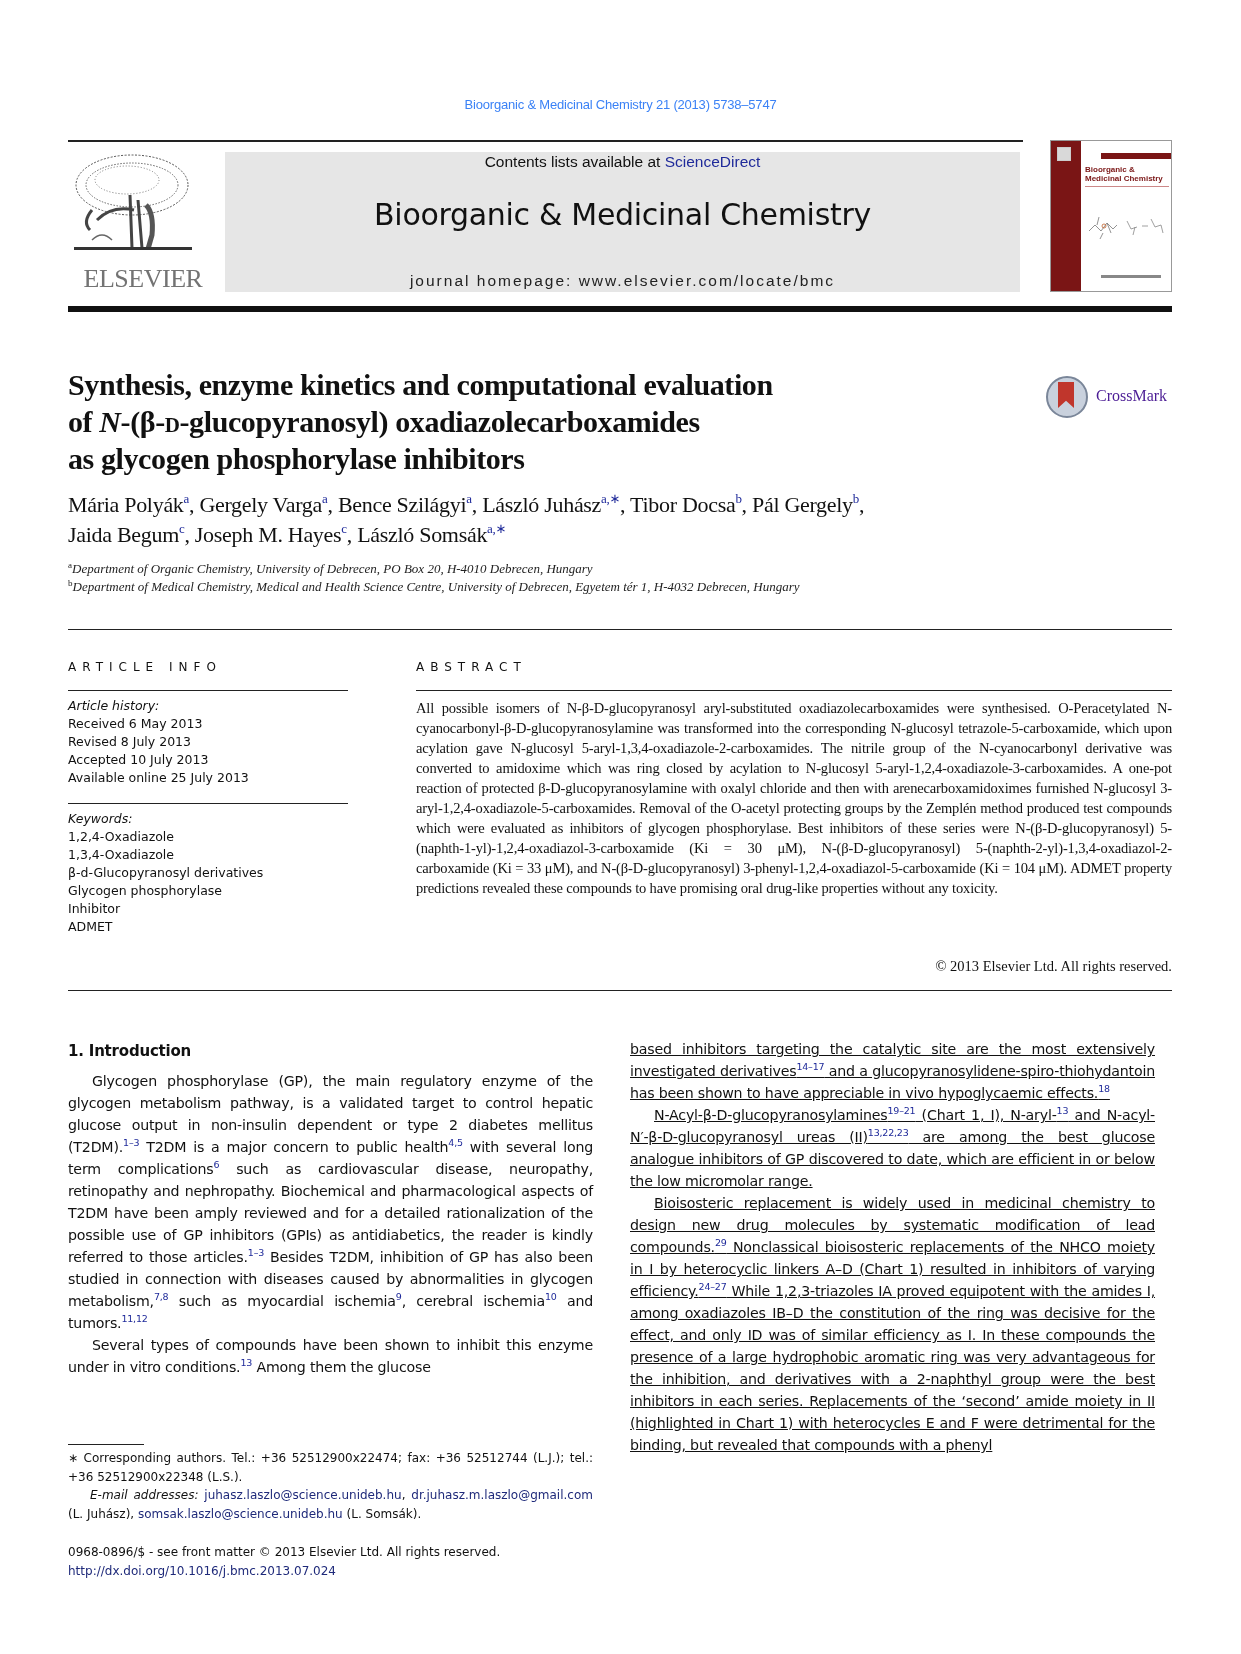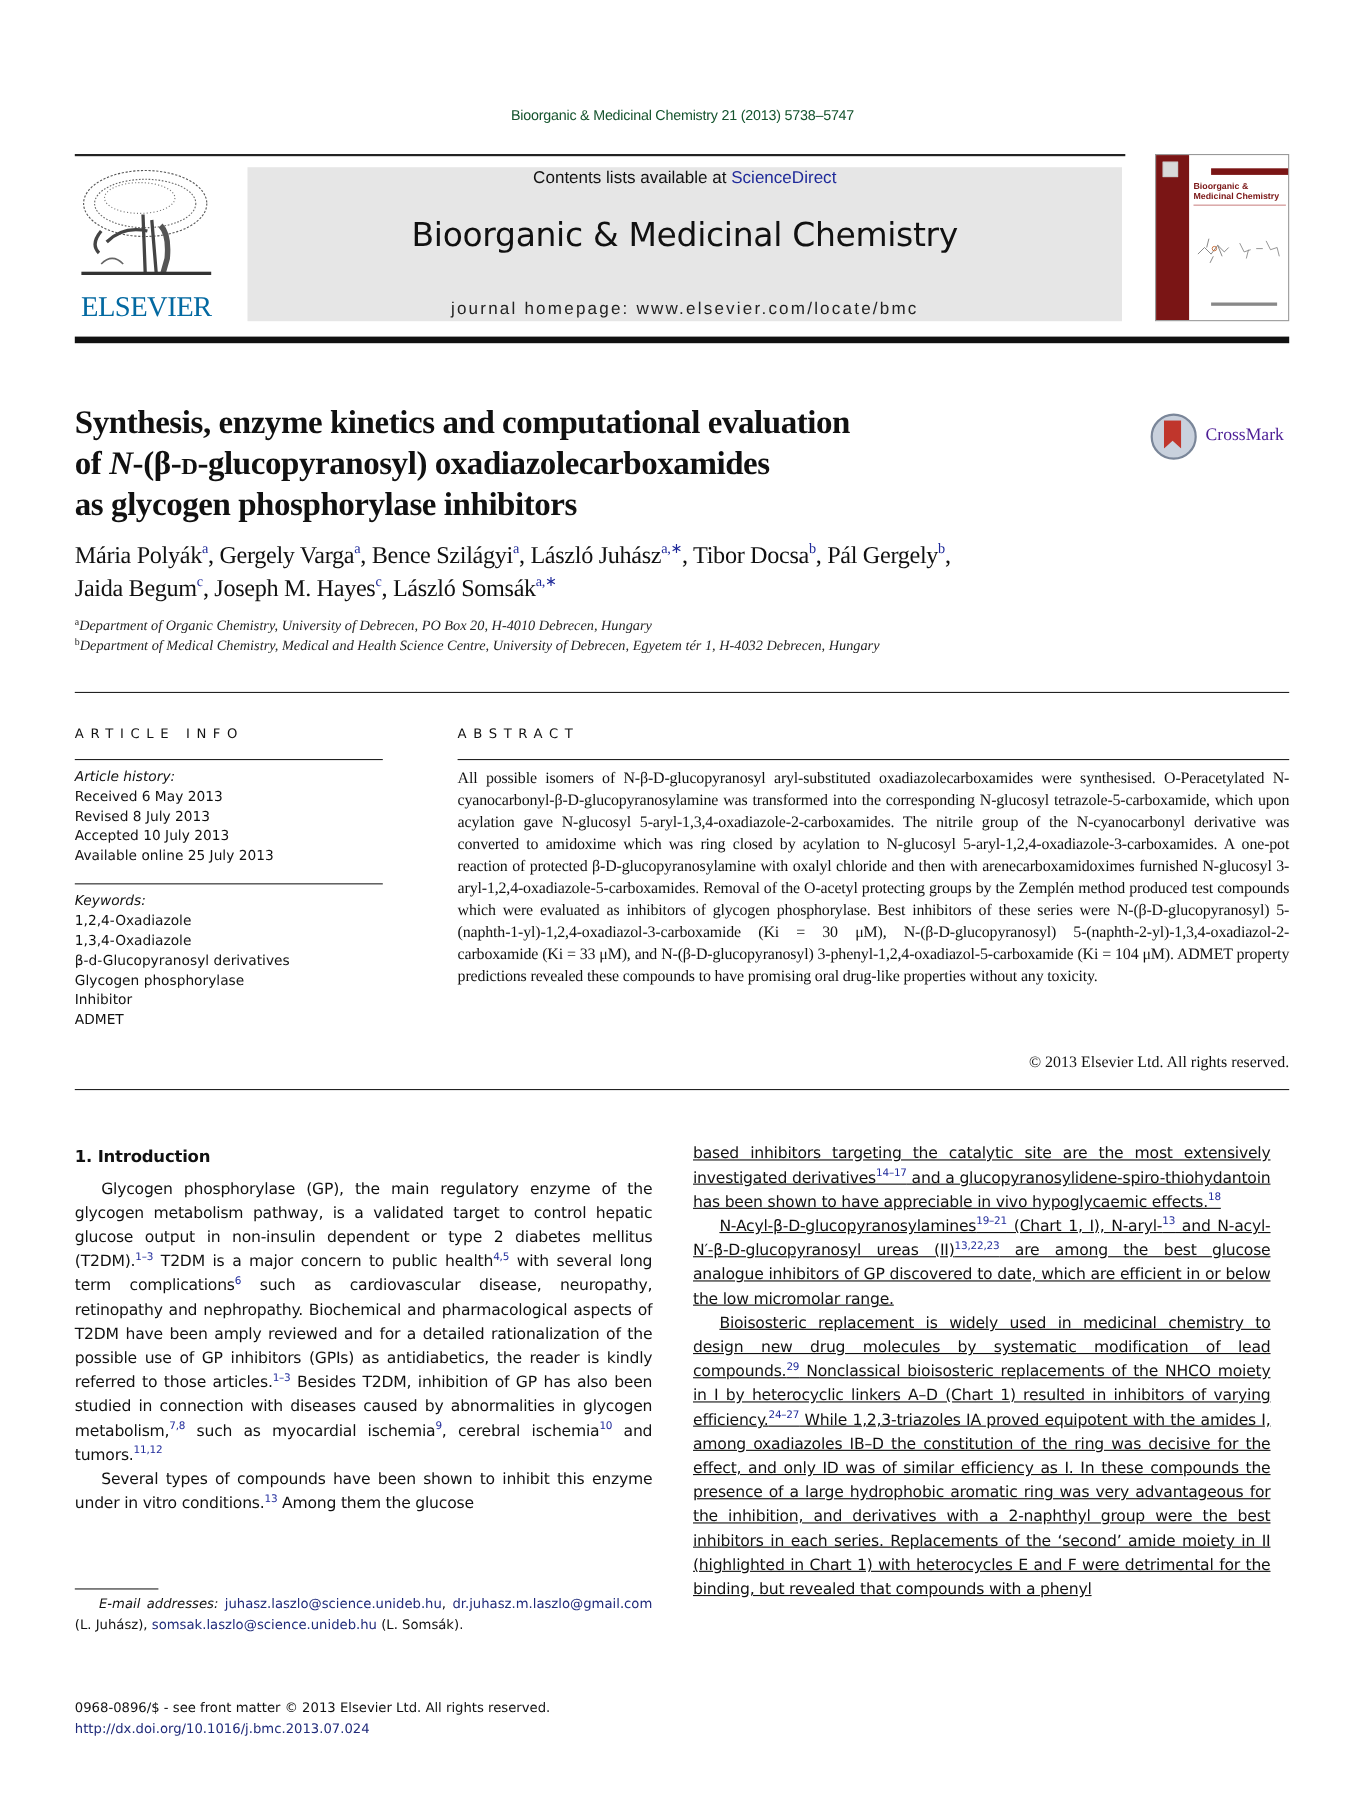--- a/index.html
+++ b/index.html
@@ -1,32 +1,32 @@
 <!DOCTYPE html>
 <html><head>
 <meta charset="utf-8">
 <style>
   * { box-sizing: border-box; margin: 0; padding: 0; }
   html, body { width: 1241px; height: 1654px; background: #ffffff; }
   body { position: relative; font-family: "Liberation Serif", serif; color: #1a1a1a; overflow: hidden; }
   a, .link { color: #1f2a7a; text-decoration: none; }
 
-  .journal-cite { position: absolute; top: 97px; left: 0; width: 1241px; text-align: center; font-size: 13px; font-family: "Liberation Sans", sans-serif; color: #14532d; letter-spacing: -0.2px; }
+  .journal-cite { position: absolute; top: 97px; left: 0; width: 1241px; text-align: center; font-size: 13px; font-family: "Liberation Sans", sans-serif; color: #3b82f6; letter-spacing: -0.2px; }
 
   .top-rule { position: absolute; top: 140px; left: 68px; width: 955px; height: 1.5px; background: #222; }
   .header-band { position: absolute; top: 152px; left: 225px; width: 795px; height: 140px; background: #e6e6e6; }
   .contents-line { position: absolute; top: 153px; left: 225px; width: 795px; text-align: center; font-family: "Liberation Sans", sans-serif; font-size: 15.5px; color: #111; }
   .contents-line .link { color: #1f2a9a; }
   .journal-name { position: absolute; top: 197px; left: 225px; width: 795px; text-align: center; font-family: "DejaVu Sans", sans-serif; font-size: 30px; color: #111; letter-spacing: -0.3px; }
   .homepage { position: absolute; top: 272px; left: 225px; width: 795px; text-align: center; font-family: "Liberation Sans", sans-serif; font-size: 15.5px; letter-spacing: 2px; color: #222; }
   .homepage .link { color: #222; }
 
   .elsevier-logo { position: absolute; top: 150px; left: 68px; width: 130px; height: 145px; }
   .elsevier-tree { position: absolute; top: 0; left: 4px; width: 122px; height: 110px; }
-  .elsevier-word { position: absolute; top: 114px; left: 0; width: 130px; text-align: center; font-family: "Liberation Serif", serif; font-size: 26px; color: #0369a1; letter-spacing: -0.5px; }
+  .elsevier-word { position: absolute; top: 114px; left: 10px; width: 130px; text-align: center; font-family: "Liberation Serif", serif; font-size: 26px; color: #737373; letter-spacing: -0.5px; }
 
   .cover { position: absolute; top: 140px; left: 1050px; width: 122px; height: 152px; border: 1px solid #999; background: #fff; overflow: hidden; }
   .cover-strip { position: absolute; top: 0; left: 0; width: 30px; height: 100%; background: #7a1515; }
   .cover-bar { position: absolute; top: 12px; left: 50px; width: 72px; height: 6px; background: #7a1515; }
   .cover-logo { position: absolute; top: 6px; left: 6px; width: 14px; height: 14px; background: #d9d9d9; border: 1px solid #ccc; }
   .cover-title { position: absolute; top: 24px; left: 34px; width: 86px; font-family: "Liberation Sans", sans-serif; font-size: 8px; font-weight: bold; color: #7a1515; line-height: 1.15; }
   .cover-rule { position: absolute; top: 45px; left: 34px; width: 84px; height: 1px; background: #c88; }
   .cover-art { position: absolute; top: 70px; left: 36px; width: 80px; height: 30px; }
   .cover-foot { position: absolute; top: 134px; left: 50px; width: 60px; height: 3px; background: #888; }
 
@@ -187,20 +187,21 @@
 </div>
 
 <div class="col col-right">
   <p class="noind">based inhibitors targeting the catalytic site are the most extensively investigated derivatives<sup>14–17</sup> and a glucopyranosylidene-spiro-thiohydantoin has been shown to have appreciable in vivo hypoglycaemic effects.<sup>18</sup></p>
   <p>N-Acyl-β-D-glucopyranosylamines<sup>19–21</sup> (Chart 1, I), N-aryl-<sup>13</sup> and N-acyl-N′-β-D-glucopyranosyl ureas (II)<sup>13,22,23</sup> are among the best glucose analogue inhibitors of GP discovered to date, which are efficient in or below the low micromolar range.</p>
   <p>Bioisosteric replacement is widely used in medicinal chemistry to design new drug molecules by systematic modification of lead compounds.<sup>29</sup> Nonclassical bioisosteric replacements of the NHCO moiety in I by heterocyclic linkers A–D (Chart 1) resulted in inhibitors of varying efficiency.<sup>24–27</sup> While 1,2,3-triazoles IA proved equipotent with the amides I, among oxadiazoles IB–D the constitution of the ring was decisive for the effect, and only ID was of similar efficiency as I. In these compounds the presence of a large hydrophobic aromatic ring was very advantageous for the inhibition, and derivatives with a 2-naphthyl group were the best inhibitors in each series. Replacements of the ‘second’ amide moiety in II (highlighted in Chart 1) with heterocycles E and F were detrimental for the binding, but revealed that compounds with a phenyl</p>
 </div>
 
 <div class="fn-rule"></div>
 <div class="footnote">
+  <div>∗ Corresponding authors. Tel.: +36 52512900x22474; fax: +36 52512744 (L.J.); tel.: +36 52512900x22348 (L.S.).</div>
   <div class="ind">
     <i>E-mail addresses:</i>
     <a>juhasz.laszlo@science.unideb.hu</a>,
     <a>dr.juhasz.m.laszlo@gmail.com</a><span> (L. Juhász), </span><a>somsak.laszlo@science.unideb.hu</a><span> (L. Somsák).</span>
   </div>
 </div>
 
 <div class="front-matter">
   <div>0968-0896/$ - see front matter © 2013 Elsevier Ltd. All rights reserved.</div>
   <a>http://dx.doi.org/10.1016/j.bmc.2013.07.024</a>

